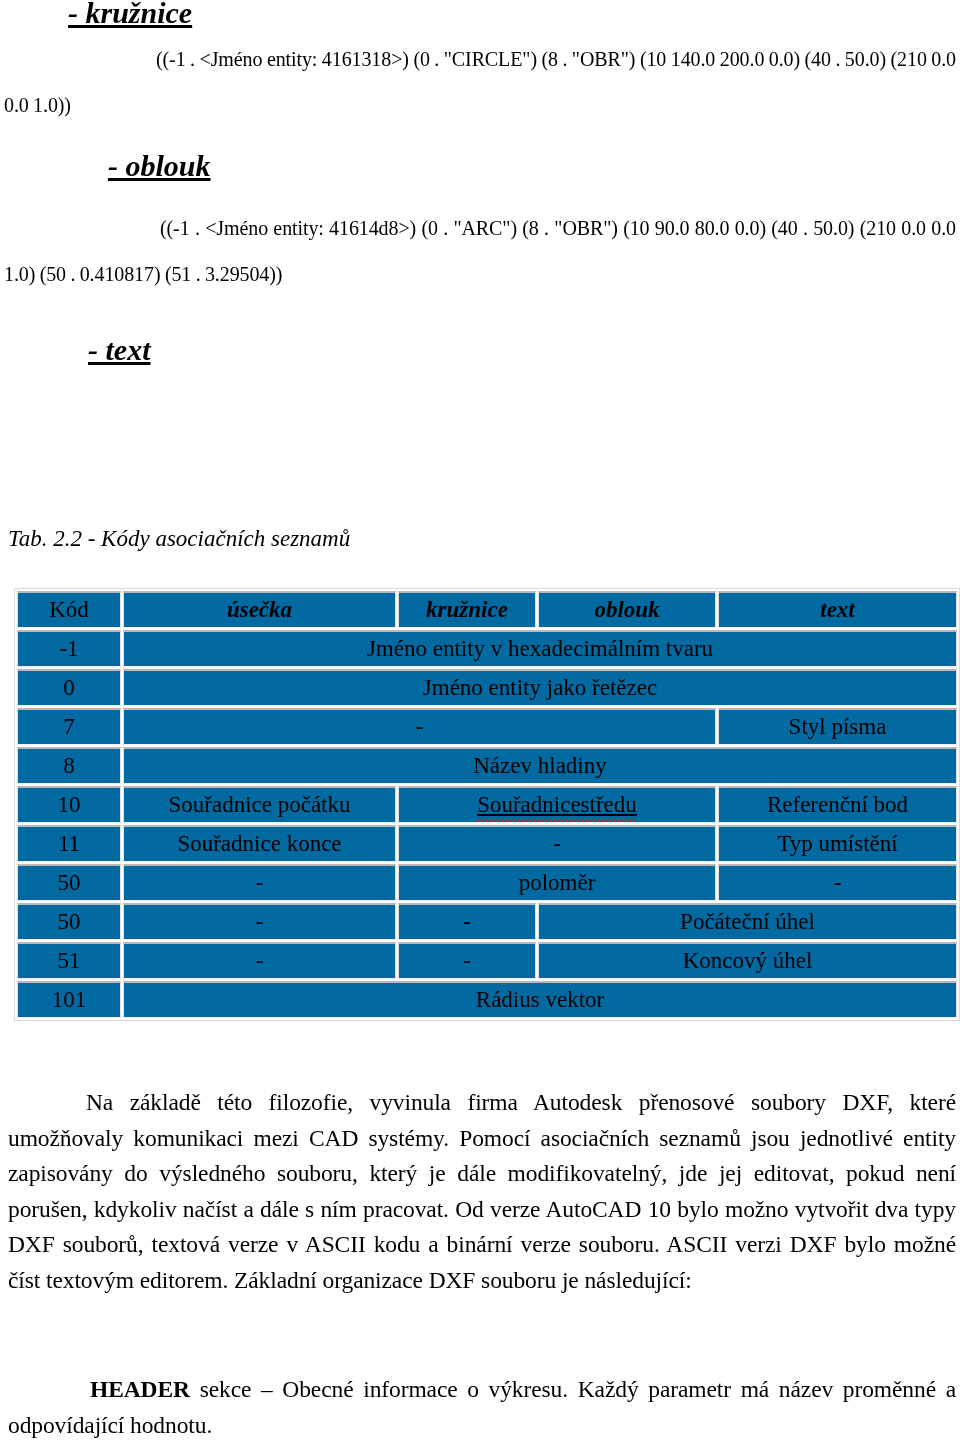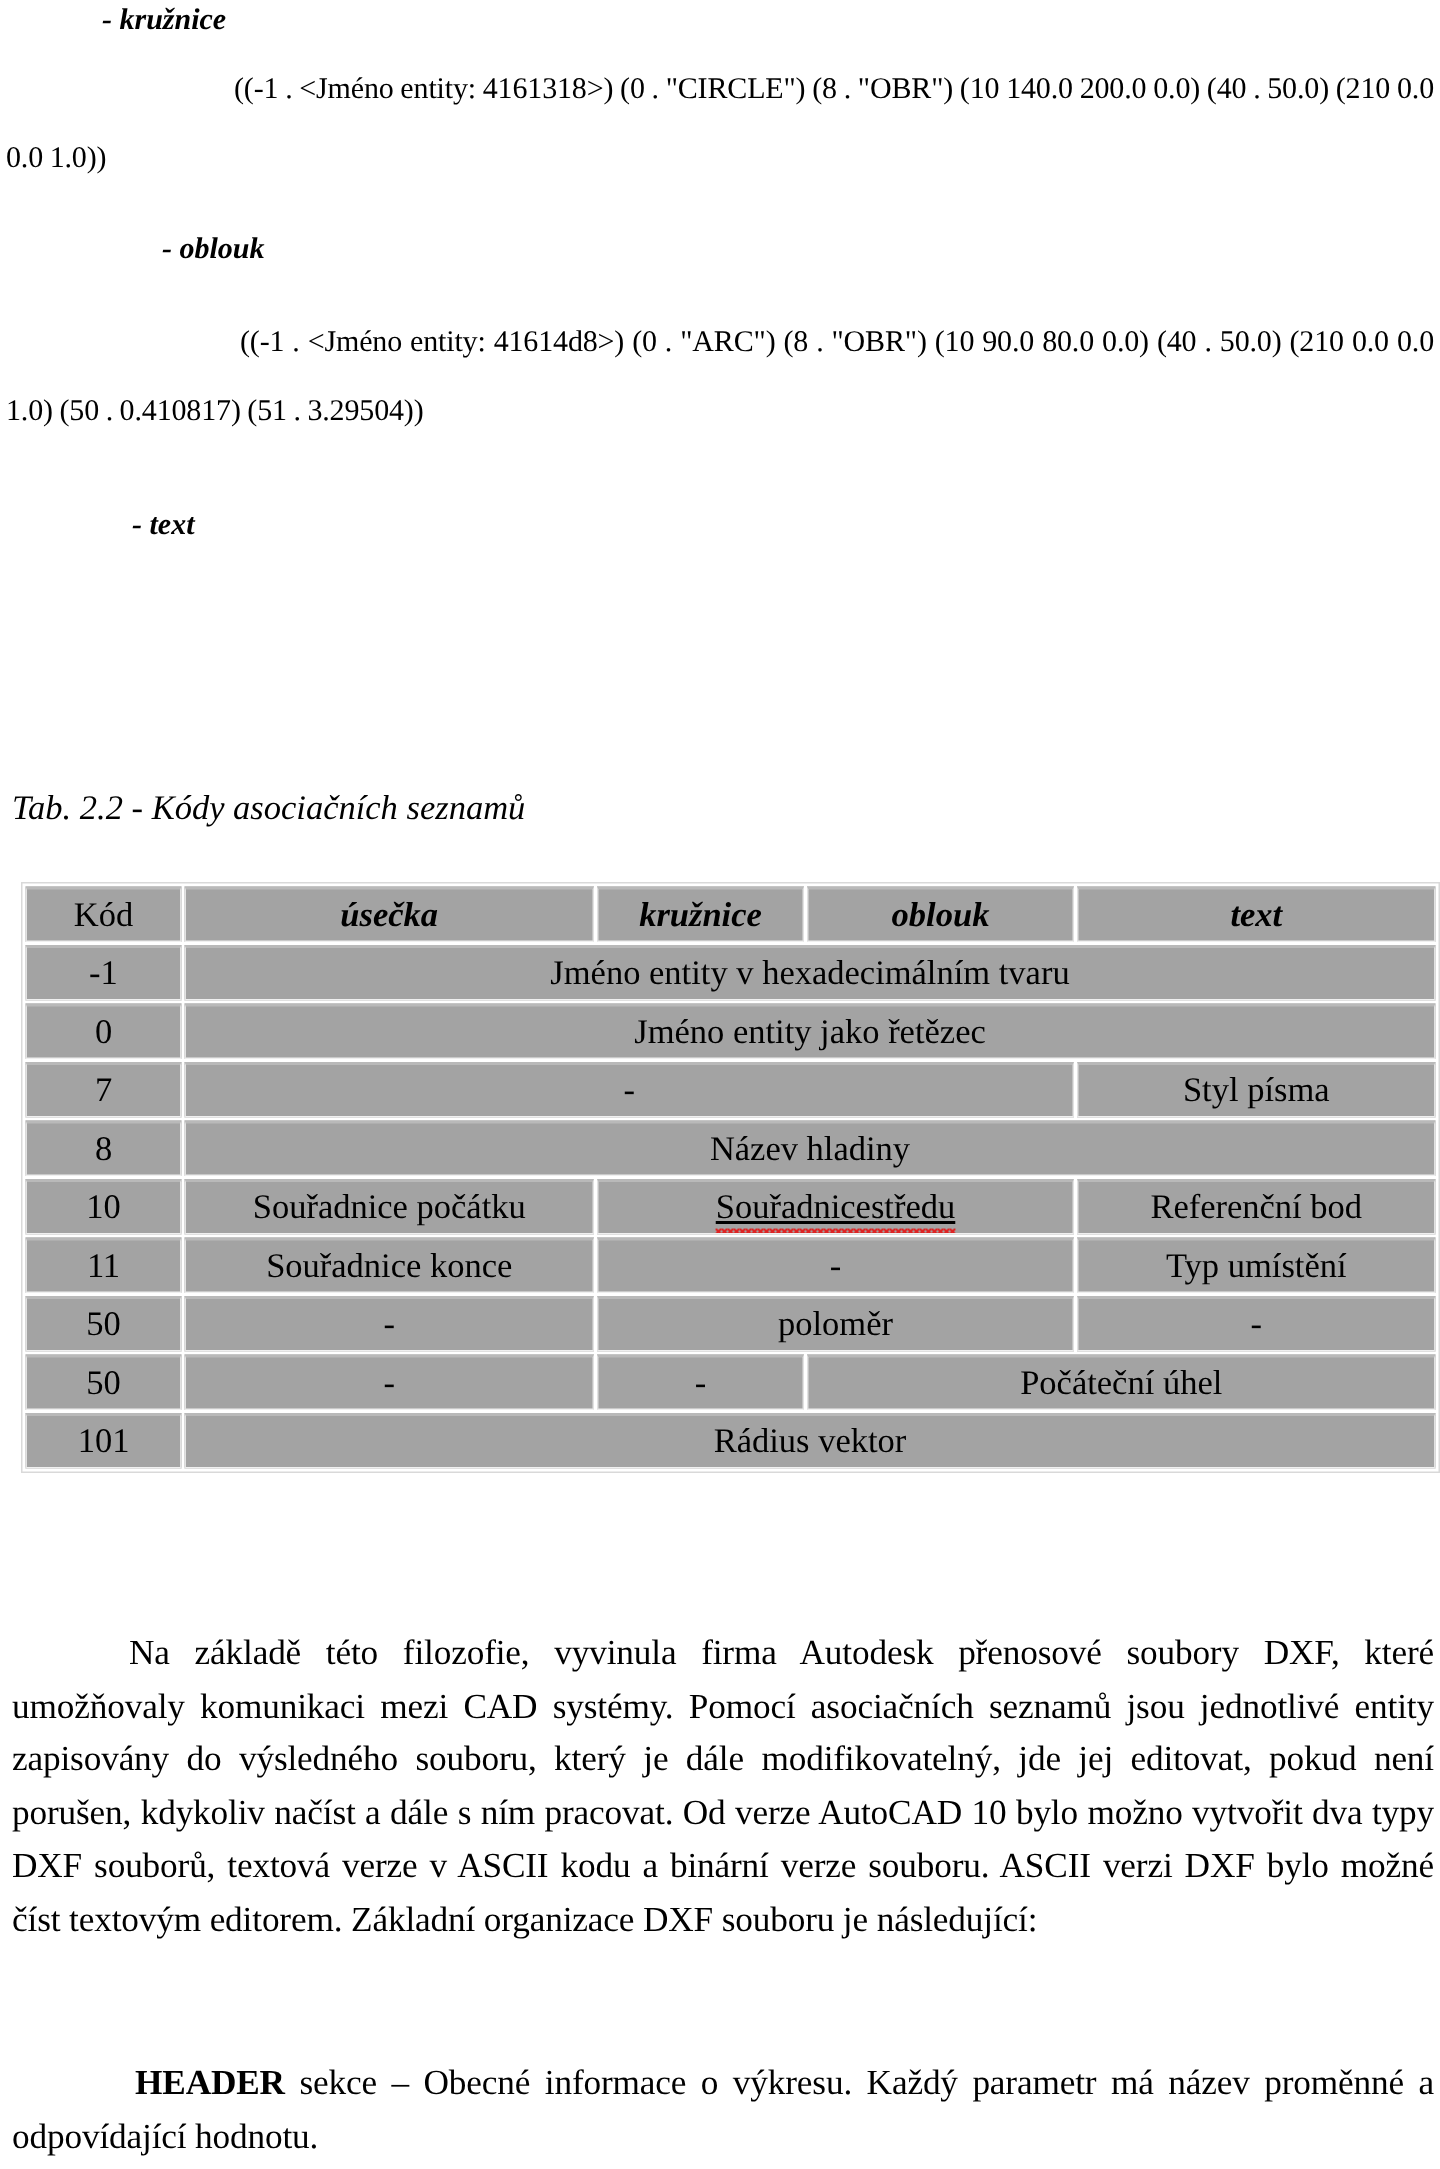--- a/index.html
+++ b/index.html
@@ -20,21 +20,22 @@
     height: 1446px;
     position: relative;
     box-sizing: border-box;
     padding: 0;
   }
 
   
   .entity-heading {
     font-weight: bold;
     font-style: italic;
-    font-size: 20px;
+    text-decoration: underline;
+    font-size: 30px;
     line-height: 28px;
     margin: 0;
     padding: 0;
   }
   .h-kruznice { position: absolute; left: 68px;  top: -1px; }
   .h-oblouk   { position: absolute; left: 108px; top: 152px; }
   .h-text     { position: absolute; left: 76px;  top: 336px; margin-left: 12px; }
 
   
   .codeblock {
@@ -78,21 +79,21 @@
     border-top: 2px solid #b9b9b9;
     border-left: 1px solid #e2e2e2;
     border-right: 1px solid #e2e2e2;
     border-bottom: 1px solid #f0f0f0;
     text-align: center;
     vertical-align: middle;
     height: 32px;
     font-size: 23px;
     line-height: 28px;
     padding: 1px 2px;
-    background: #a3a3a3;
+    background: #0369a1;
   }
   table.codes tr.head td {
     font-style: italic;
     font-weight: bold;
   }
   table.codes tr.head td.kod-head {
     font-style: normal;
     font-weight: normal;
   }
   table.codes td.kod { }
@@ -195,20 +196,26 @@
             <td colspan="2">poloměr</td>
             <td>-</td>
           </tr>
           <tr>
             <td class="kod">50</td>
             <td>-</td>
             <td>-</td>
             <td colspan="2">Počáteční úhel</td>
           </tr>
           <tr>
+            <td class="kod">51</td>
+            <td>-</td>
+            <td>-</td>
+            <td colspan="2">Koncový úhel</td>
+          </tr>
+          <tr>
             <td class="kod">101</td>
             <td colspan="4">Rádius vektor</td>
           </tr>
         </tbody>
     </table>
   </div>
 
   <div class="para p-main">Na základě této filozofie, vyvinula firma Autodesk přenosové soubory DXF, které umožňovaly komunikaci mezi CAD systémy. Pomocí asociačních seznamů jsou jednotlivé entity zapisovány do výsledného souboru, který je dále modifikovatelný, jde jej editovat, pokud není porušen, kdykoliv načíst a dále s ním pracovat. Od verze AutoCAD 10 bylo možno vytvořit dva typy DXF souborů, textová verze v ASCII kodu a binární verze souboru. ASCII verzi DXF bylo možné číst textovým editorem. Základní organizace DXF souboru je následující:</div>
 
   <div class="para p-header">

